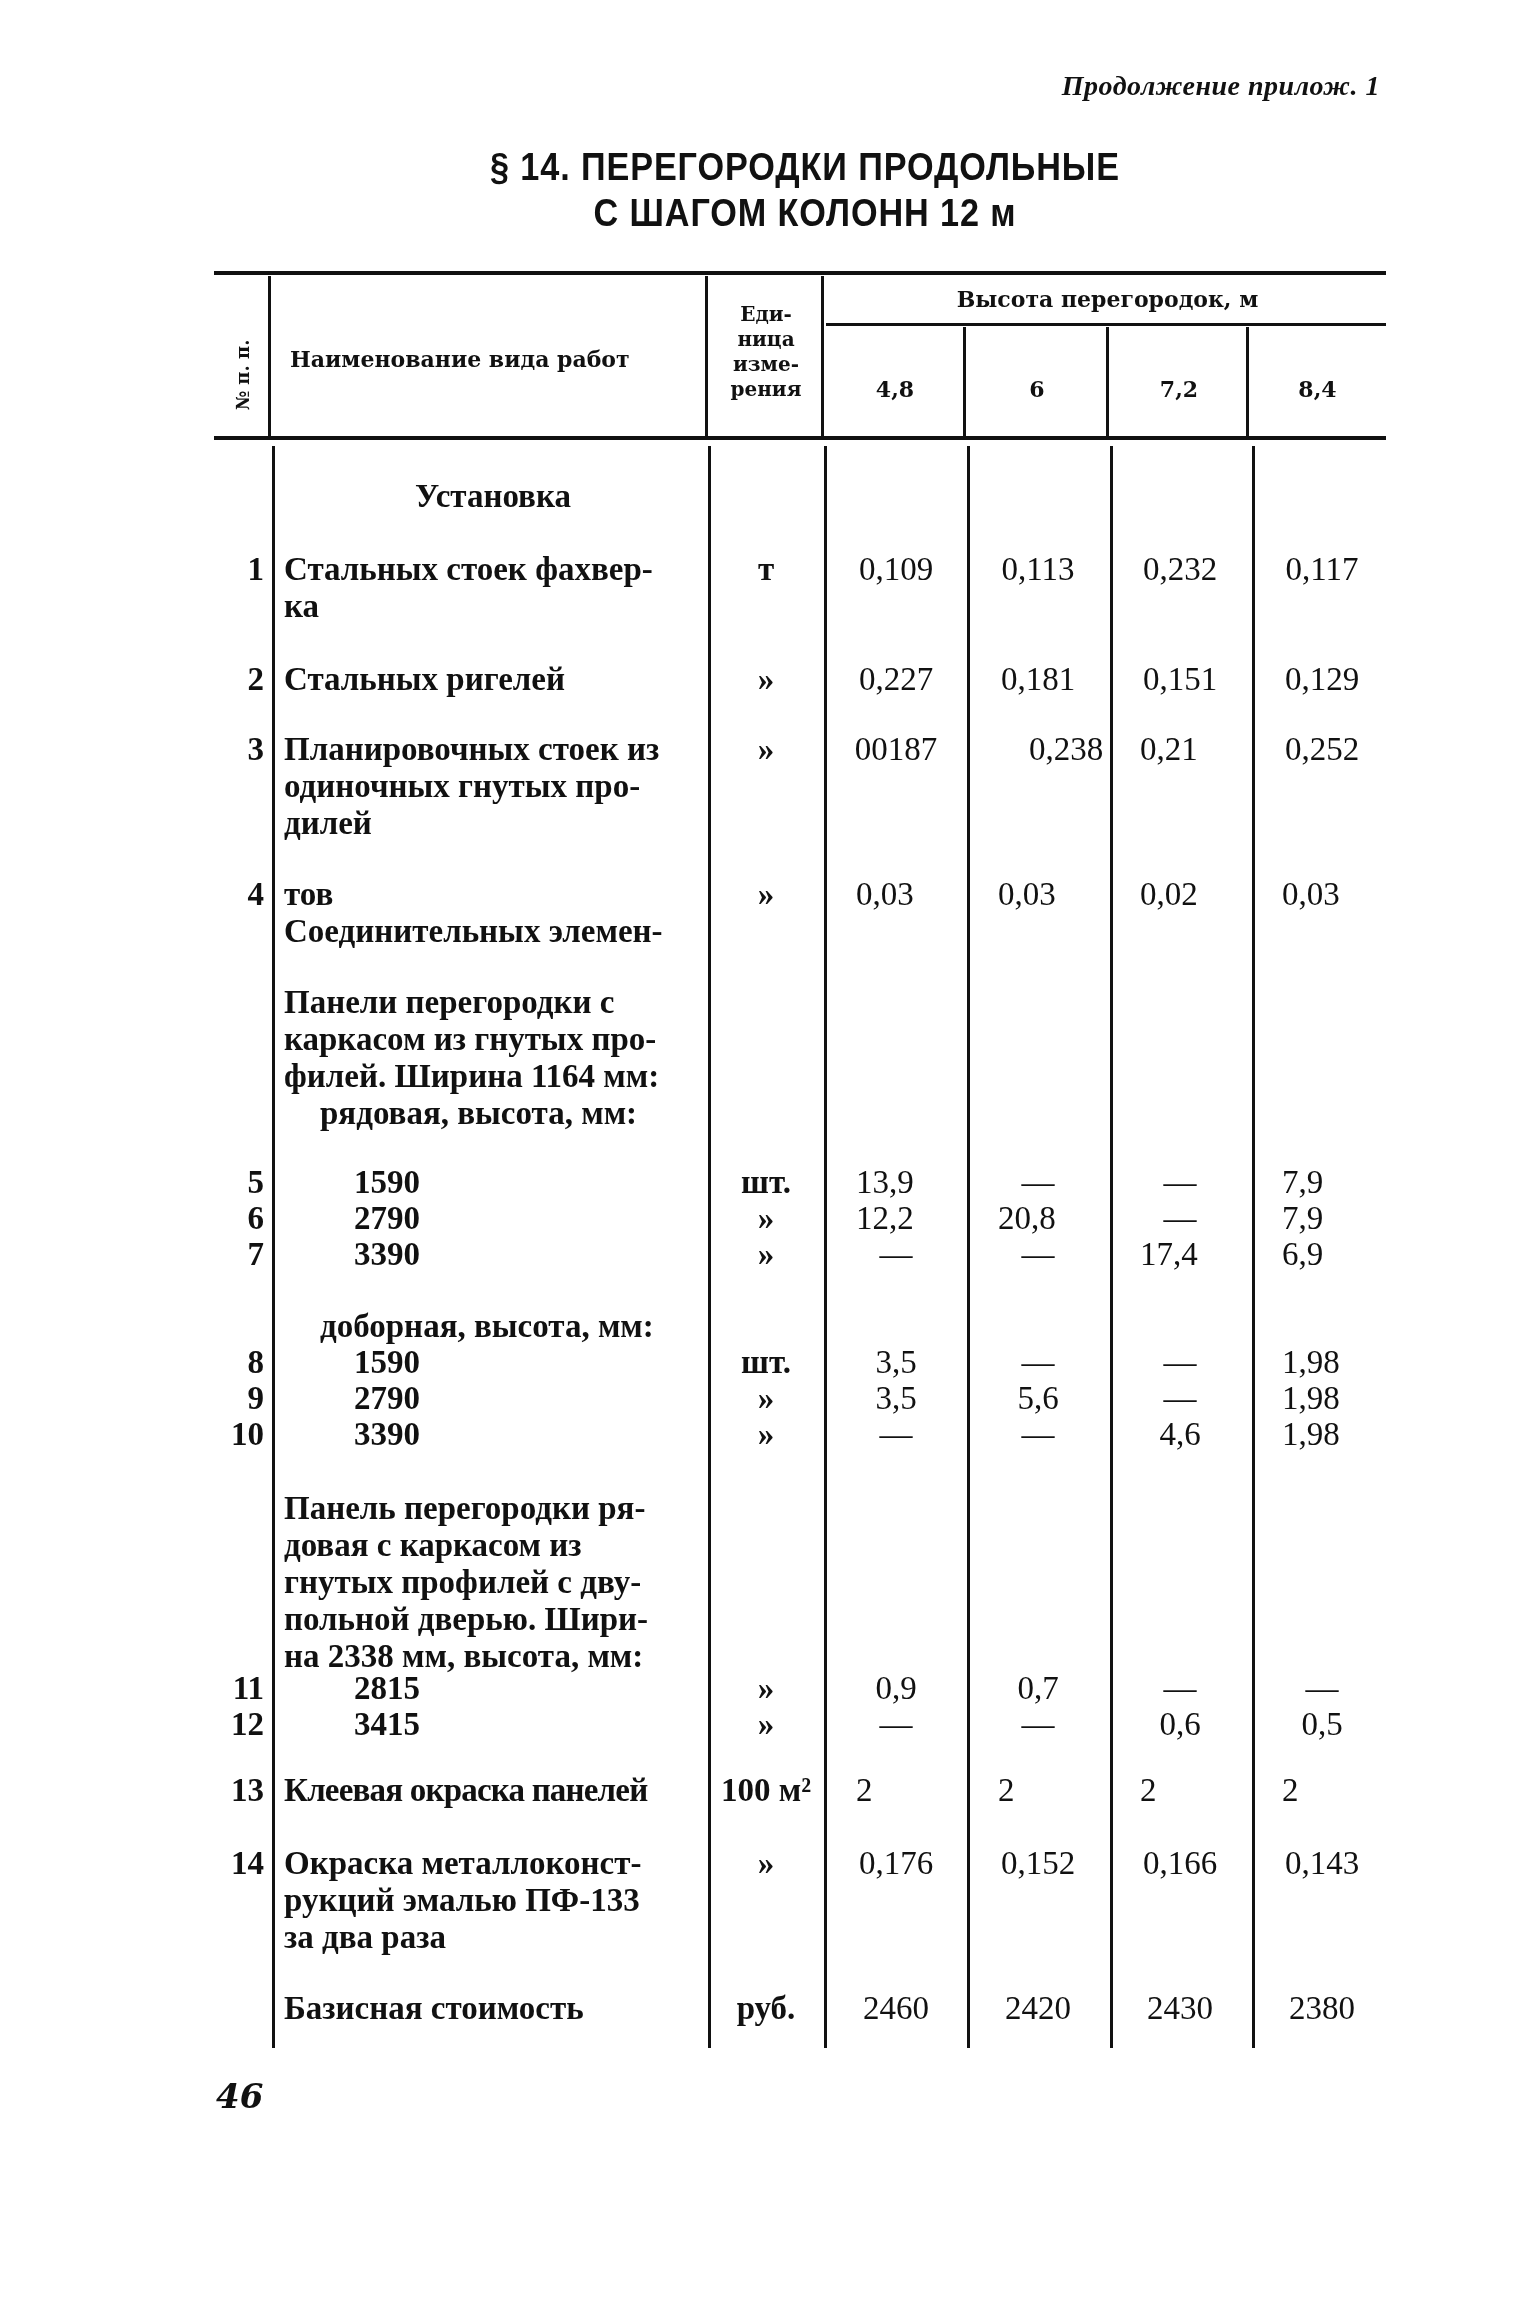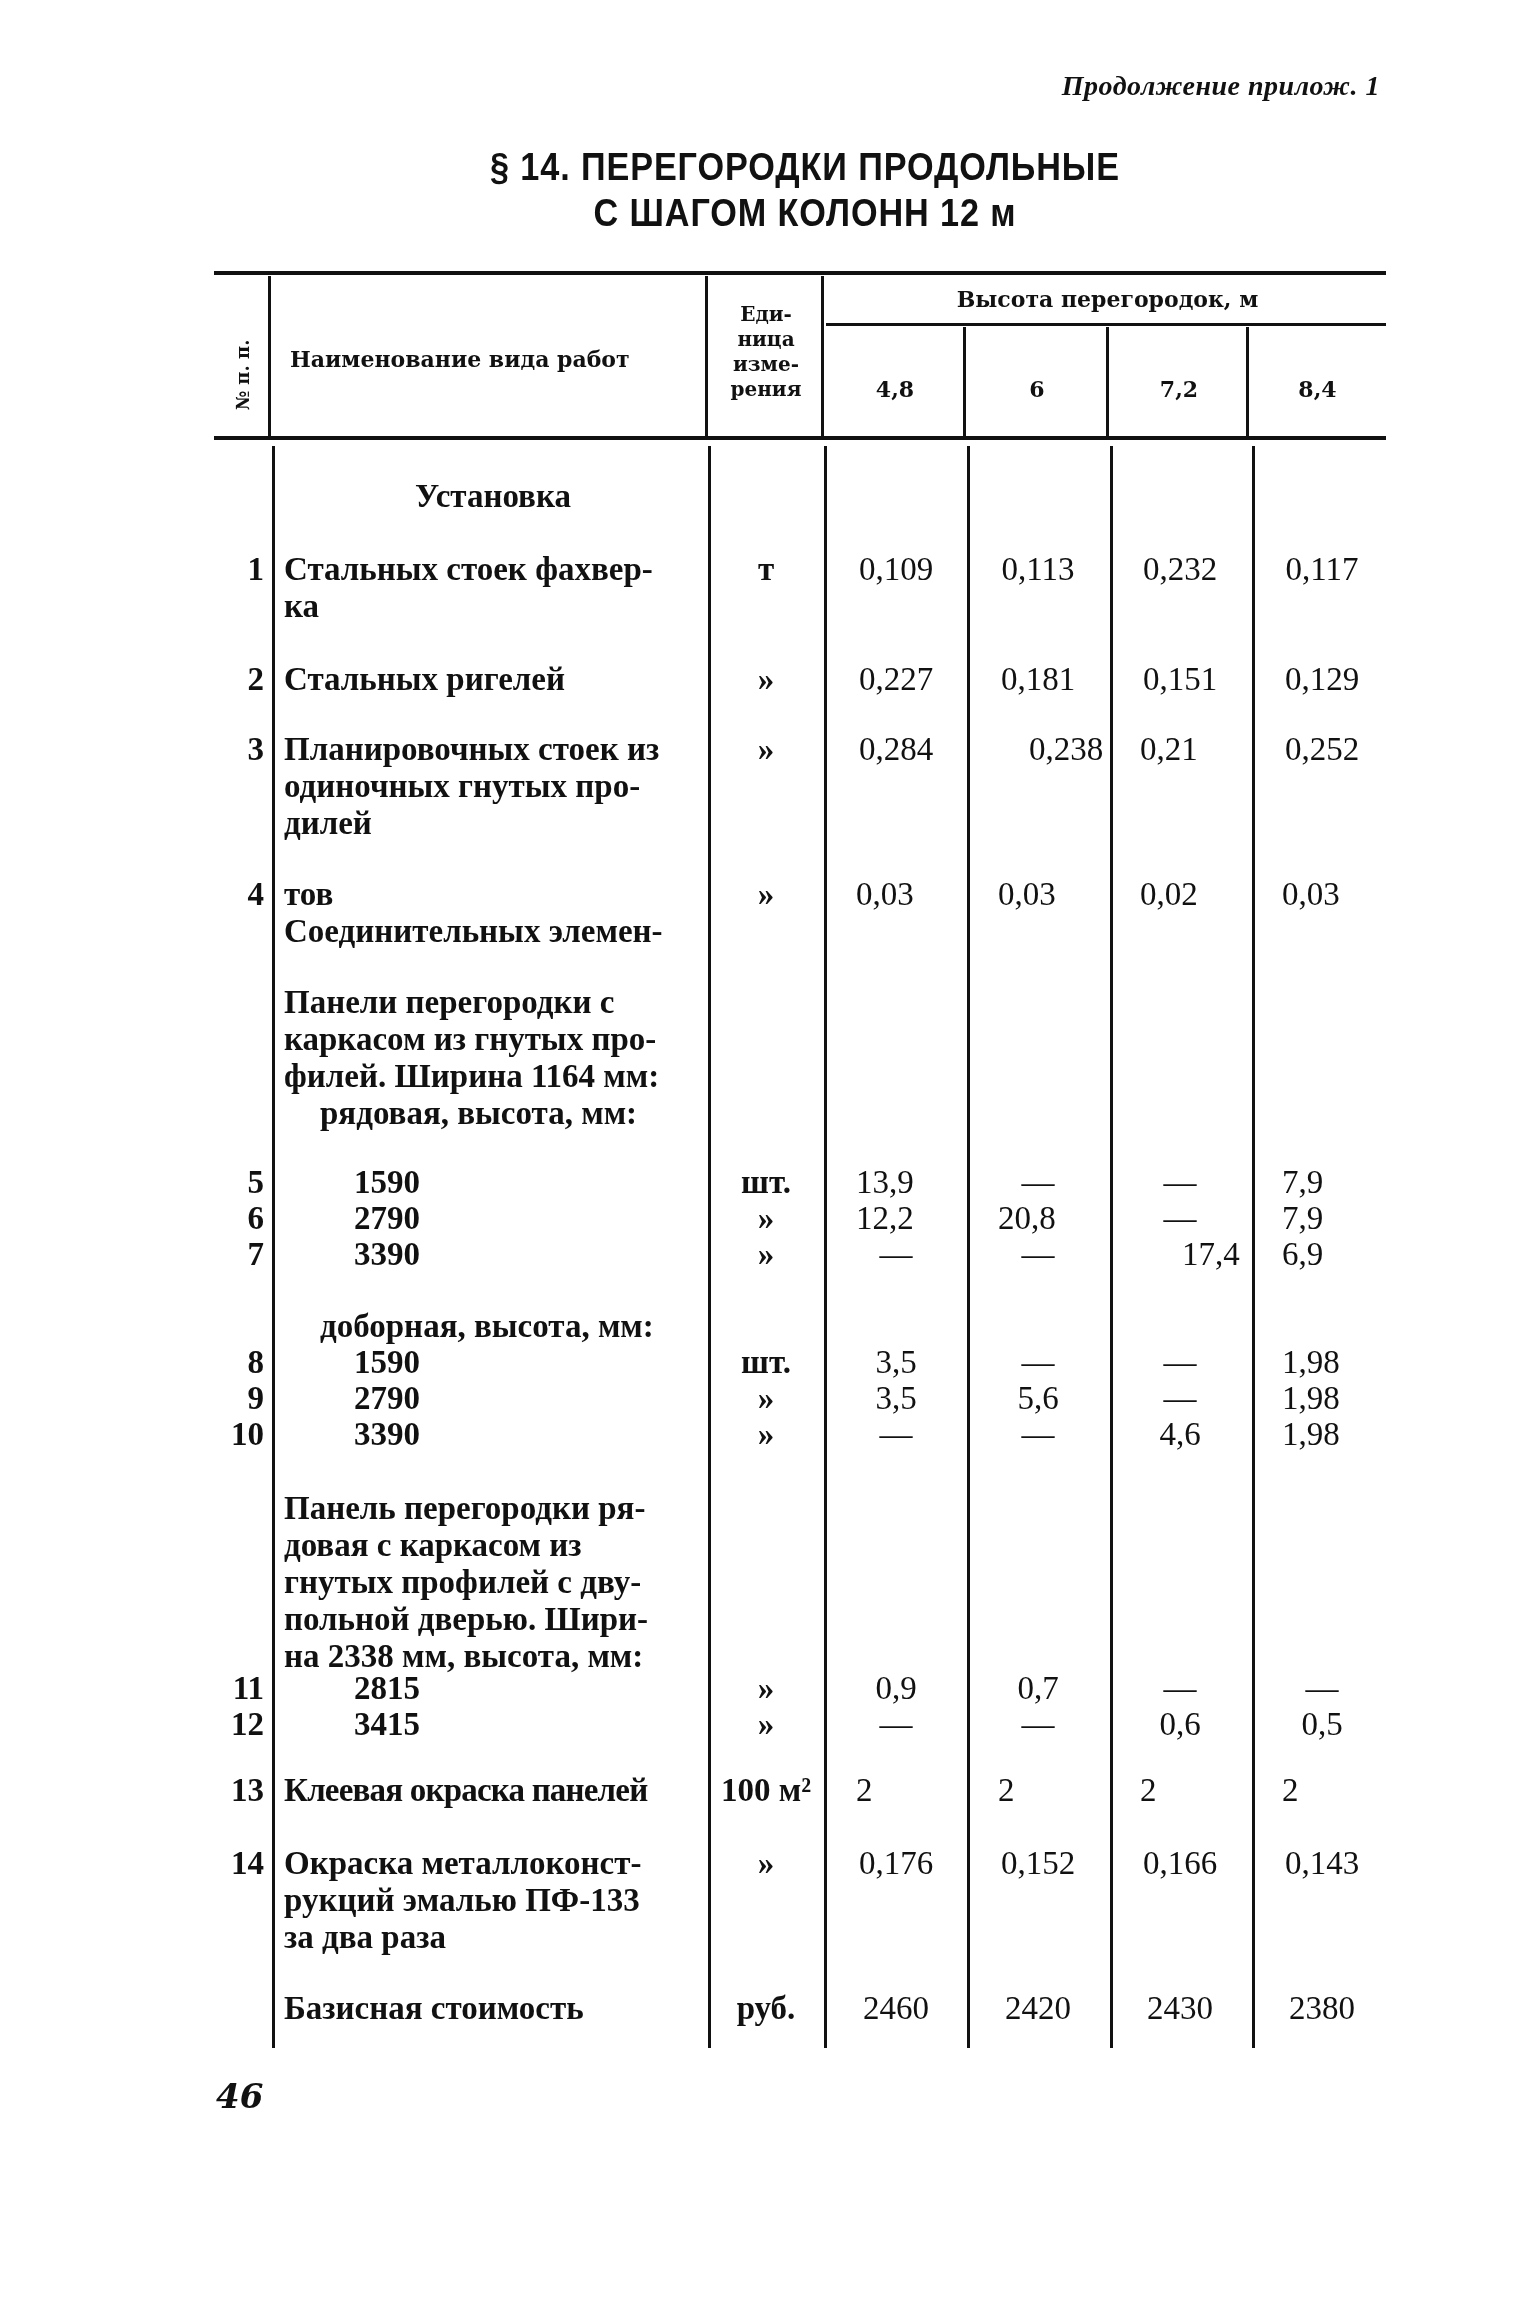--- a/index.html
+++ b/index.html
@@ -102,21 +102,21 @@
   </div>
 
   <div>
     <div class="cell num" style="top:731px;">3</div>
     <div class="cell name" style="top:731px;">
       <div>Планировочных стоек из</div>
       <div>одиночных гнутых про-</div>
       <div>дилей</div>
     </div>
     <div class="cell unit" style="top:731px;">»</div>
-    <div class="cell v v0 vc" style="top:731px;">0,284</div>
+    <div class="cell v v0 vc" style="top:731px;">00187</div>
     <div class="cell v v1 vc" style="top:731px;padding-left:28px;">0,238</div>
     <div class="cell v v2 vl" style="top:731px;">0,21</div>
     <div class="cell v v3 vc" style="top:731px;">0,252</div>
   </div>
 
   <div>
     <div class="cell num" style="top:876px;">4</div>
     <div class="cell name" style="top:876px;">
       <div>тов</div>
       <div>Соединительных элемен-</div>
@@ -152,21 +152,21 @@
     <div class="cell v v1 vl" style="top:1200px;">20,8</div>
     <div class="cell v v2 vc" style="top:1200px;">—</div>
     <div class="cell v v3 vl" style="top:1200px;">7,9</div>
   </div>
   <div>
     <div class="cell num" style="top:1236px;">7</div>
     <div class="cell name indent" style="top:1236px;">3390</div>
     <div class="cell unit" style="top:1236px;">»</div>
     <div class="cell v v0 vc" style="top:1236px;">—</div>
     <div class="cell v v1 vc" style="top:1236px;">—</div>
-    <div class="cell v v2 vl" style="top:1236px;margin-left:42px;">17,4</div>
+    <div class="cell v v2 vl" style="top:1236px;">17,4</div>
     <div class="cell v v3 vl" style="top:1236px;">6,9</div>
   </div>
 
   <div class="cell name indent2" style="top:1308px;">доборная, высота, мм:</div>
 
   <div>
     <div class="cell num" style="top:1344px;">8</div>
     <div class="cell name indent" style="top:1344px;">1590</div>
     <div class="cell unit" style="top:1344px;">шт.</div>
     <div class="cell v v0 vc" style="top:1344px;">3,5</div>

